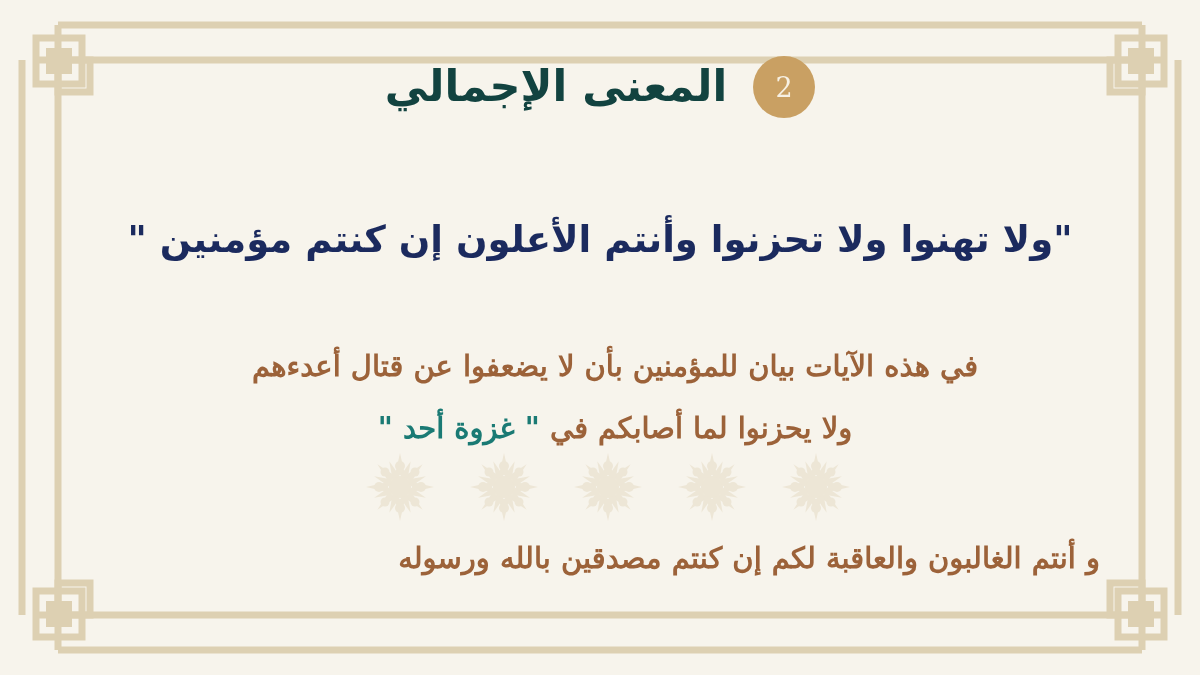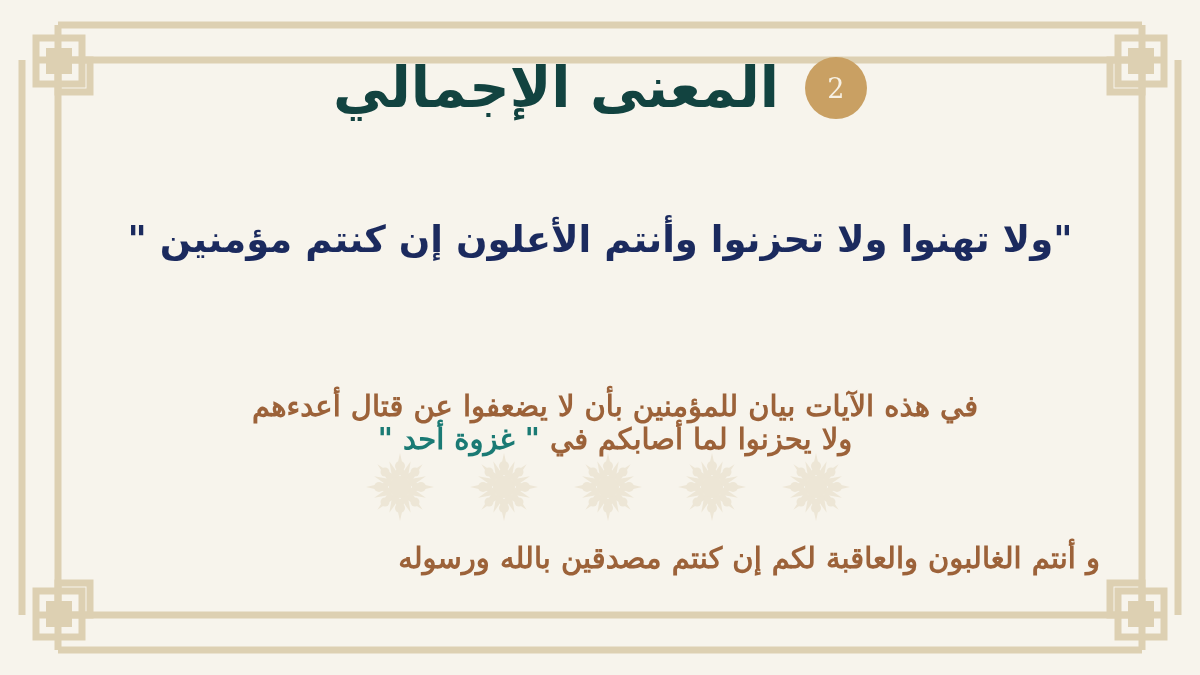--- a/index.html
+++ b/index.html
@@ -36,21 +36,21 @@
   .title-row{
     position:absolute;
     top:56px;left:0;right:0;
     display:flex;
     flex-direction:row;
     align-items:center;
     justify-content:center;
     gap:26px;
   }
   .title-text{
-    font-size:56px;
+    font-size:43px;
     font-weight:bold;
     color:#124340;
     letter-spacing:0;
     line-height:1.15;
     white-space:nowrap;
     direction:rtl;
   }
   .badge{
     width:62px;height:62px;
     border-radius:50%;
@@ -84,22 +84,22 @@
     position:absolute;
     left:0;right:0;
     direction:rtl;
     color:#9C6239;
     font-family:"DejaVu Serif","Liberation Serif",serif;
     font-weight:bold;
     font-size:29px;
     line-height:1.55;
     box-sizing:border-box;
   }
-  .para-1{top:344px;padding:0 100px 0 130px;text-align:center;margin-top:40px;}
-  .para-2{top:406px;padding:0 100px 0 130px;text-align:center;margin-top:11px;}
+  .para-1{top:344px;padding:0 100px 0 130px;text-align:center;}
+  .para-2{top:406px;padding:0 100px 0 130px;text-align:center;}
   .para-3{top:536px;padding:0 100px 0 130px;}
 
   .hl{color:#1A7A74;}
   .qm{color:#1A7A74;}
 </style>
 </head>
 <body>
 
 <div class="slide">
 

